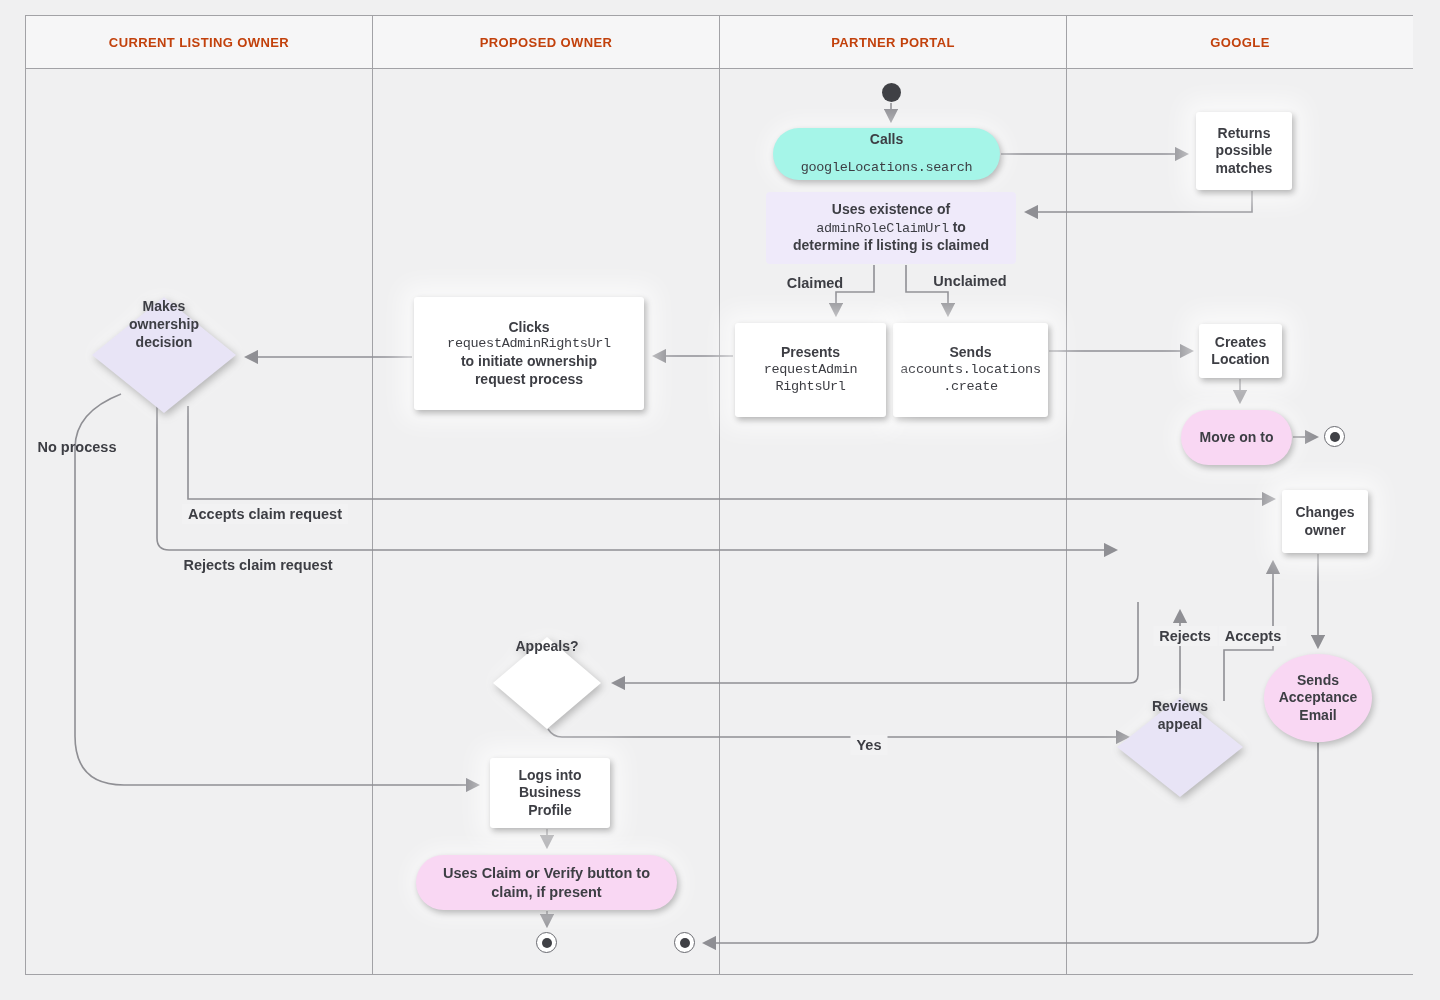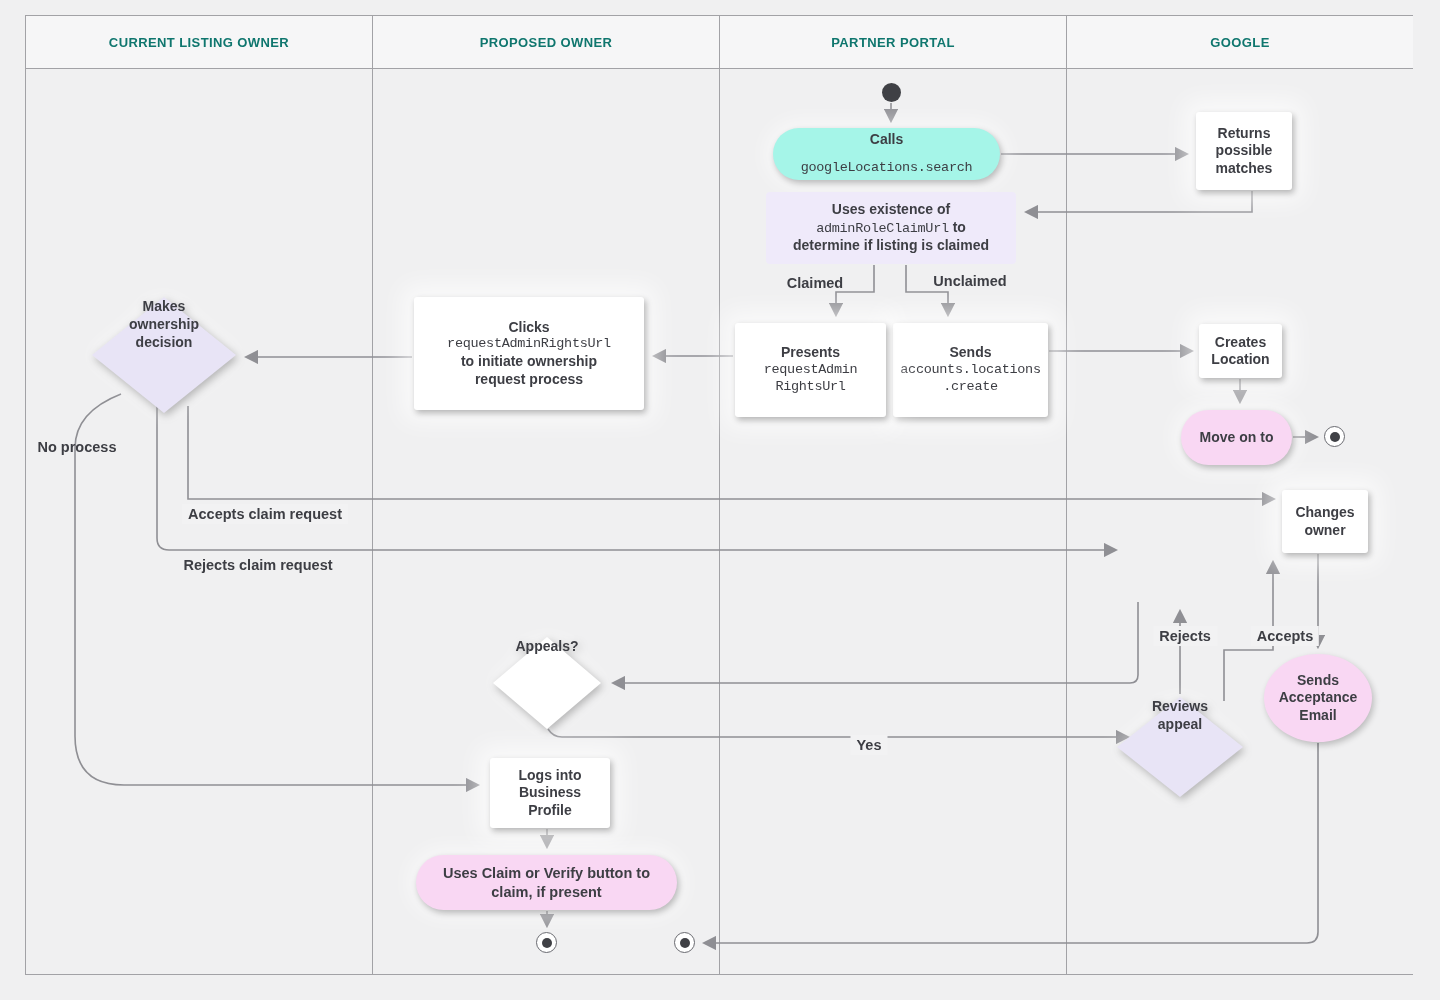--- a/index.html
+++ b/index.html
@@ -7,21 +7,21 @@
     --text:#3d3e44; --teal:#a5f5e8; --lavender:#efeafa; --diamond_fill:#e8e4f6;
     --pink:#f9d7f3; --node_white:#ffffff; --node_dark:#3f4045;
   }
   html,body{margin:0;padding:0;}
   .stage{position:relative;width:1440px;height:1000px;background:var(--page_bg);
          font-family:"Liberation Sans","DejaVu Sans",sans-serif;color:var(--text);overflow:hidden;}
   
   .board{position:absolute;left:25px;top:15px;width:1388px;height:960px;border:1px solid var(--border);box-sizing:border-box;}
   .hcell{position:absolute;top:0;height:53px;background:var(--header_bg);border-bottom:1px solid var(--border);
          box-sizing:border-box;display:flex;align-items:center;justify-content:center;
-         font-size:13px;font-weight:700;letter-spacing:.4px;color:#0f766e;}
+         font-size:13px;font-weight:700;letter-spacing:.4px;color:#c2410c;}
   .bcell{position:absolute;top:53px;bottom:0;box-sizing:border-box;background:var(--page_bg);}
   .rb{border-right:1px solid var(--border);}
   
   svg.edges{position:absolute;left:0;top:0;z-index:2;}
   svg.edges path{fill:none;stroke:var(--line);stroke-width:1.6px;}
   
   .node{position:absolute;z-index:3;display:flex;flex-direction:column;align-items:center;justify-content:center;
         text-align:center;font-size:14px;font-weight:700;line-height:1.25;box-sizing:border-box;}
   .white{background:var(--node_white);border-radius:3px;
          box-shadow:2px 3px 6px rgba(0,0,0,.28),0 0 24px 12px rgba(255,255,255,.65);}
@@ -170,15 +170,15 @@
       </div>
   </div>
 
   <div class="elabel" style="left:815px;top:275px;">Claimed</div>
   <div class="elabel" style="left:970px;top:273px;">Unclaimed</div>
   <div class="elabel" style="left:77px;top:437px;white-space:normal;width:84px;line-height:1.4;">No process</div>
   <div class="elabel bg" style="left:265px;top:504px;">Accepts claim request</div>
   <div class="elabel" style="left:258px;top:557px;">Rejects claim request</div>
   <div class="elabel bg" style="left:869px;top:735px;">Yes</div>
   <div class="elabel bg" style="left:1185px;top:626px;">Rejects</div>
-  <div class="elabel bg" style="left:1253px;top:626px;margin-left:32px;">Accepts</div>
+  <div class="elabel bg" style="left:1253px;top:626px;">Accepts</div>
 
 </div>
 
 </body></html>

